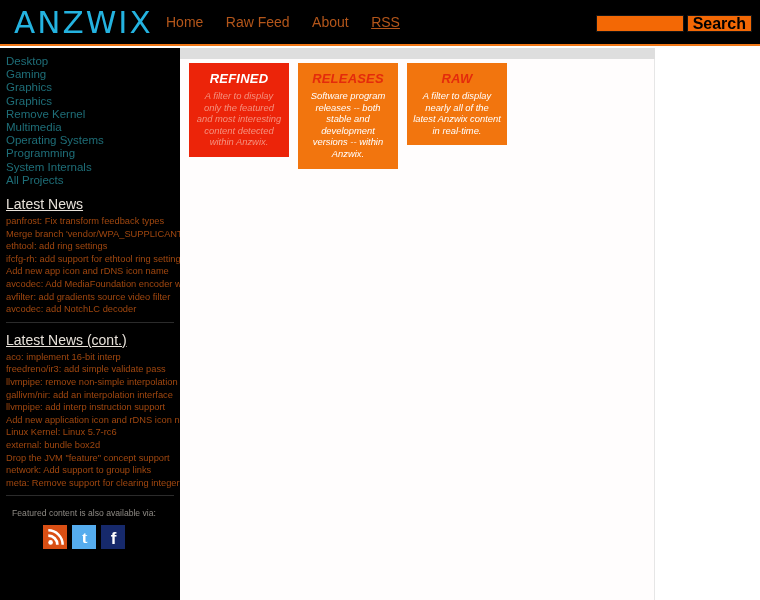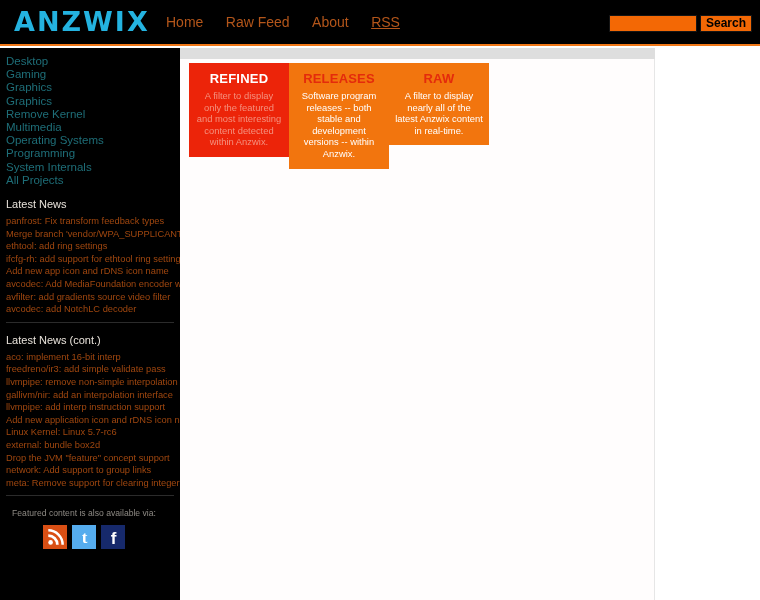--- a/index.html
+++ b/index.html
@@ -23,24 +23,24 @@
     width: 760px;
     height: 46px;
     background: #000000;
     border-bottom: 2px solid #f07818;
     box-sizing: border-box;
   }
   #logo {
     position: absolute;
     left: 14px; top: 6px;
     font-family: "DejaVu Sans", sans-serif;
-    font-size: 27px;
+    font-size: 31px;
     letter-spacing: 2px;
     color: #24b3e0;
-    font-weight: 700;
+    font-weight: 400;
     line-height: 32px;
     user-select: none;
   }
   #main-nav {
     position: absolute;
     left: 166px; top: 13px;
     height: 20px;
   }
   #main-nav .nav-item {
     display: inline-block;
@@ -71,21 +71,21 @@
     font-size: 10px;
     font-family: "Liberation Sans", sans-serif;
     padding: 0 3px;
     box-sizing: content-box;
   }
   #search-button {
     margin-left: 3px;
     background: #f36805;
     border: 1px solid #151515;
     color: #000000;
-    font-size: 12px;
+    font-size: 16px;
     font-family: "Liberation Sans", sans-serif;
     font-weight: bold;
     padding: 0 5px;
     cursor: pointer;
     height: 17px;
     line-height: 15px;
     box-sizing: border-box;
   }
 
   
@@ -105,24 +105,25 @@
     color: #1e6e78;
     font-size: 11.5px;
     line-height: 13.2px;
     text-decoration: none;
     cursor: pointer;
     white-space: nowrap;
     padding: 0 0 0 2px;
   }
   .side-section-title {
     color: #e8e2da;
-    font-size: 11px;
+    font-size: 14px;
     line-height: 14px;
     padding: 10px 0 4px 6px;
     white-space: nowrap;
+    text-decoration: underline;
   }
   .news-list { padding: 0 0 0 6px; }
   .news-link {
     display: block;
     color: #a0470f;
     font-size: 9.3px;
     line-height: 12.6px;
     text-decoration: none;
     cursor: pointer;
     white-space: nowrap;
@@ -189,20 +190,22 @@
     width: 104px;
     height: 552px;
     background: #ffffff;
   }
 
   #tiles {
     position: absolute;
     left: 9px; top: 15px;
     display: flex;
     align-items: flex-start;
+    gap: 9px;
+    font-style: italic;
   }
   .tile {
     width: 100px;
     box-sizing: border-box;
     padding: 8px 6px 9px 6px;
     text-align: center;
   }
   .tile-title {
     font-size: 13px;
     font-weight: bold;

